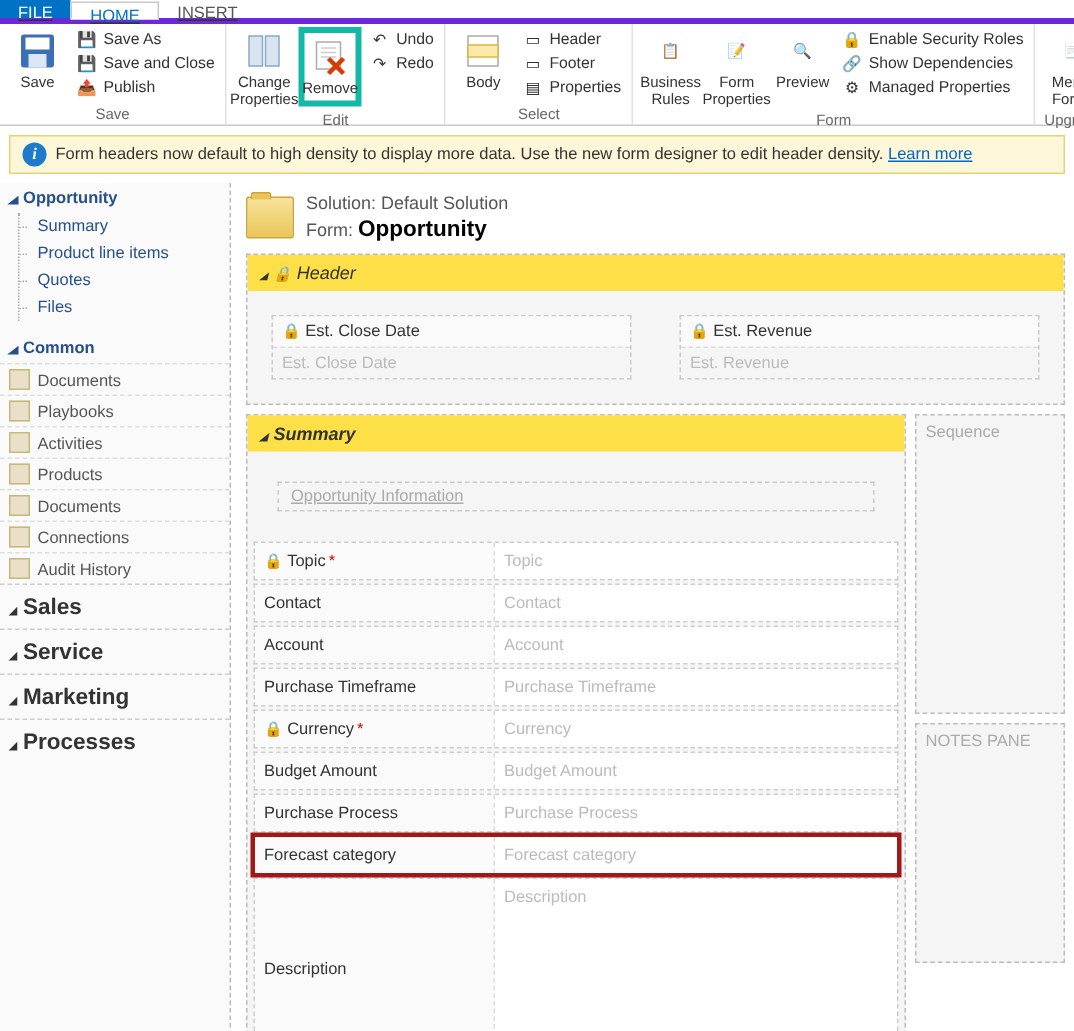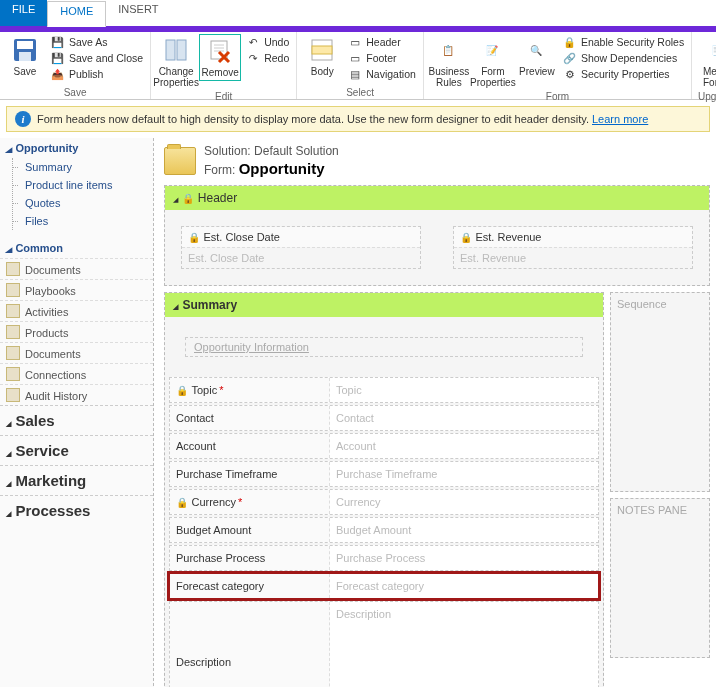--- a/index.html
+++ b/index.html
@@ -1,35 +1,35 @@
 <!DOCTYPE html>
 <html><head>
   <meta charset="utf-8">
   <style>
     * { box-sizing: border-box; margin: 0; padding: 0; }
     body { font-family: "Segoe UI", Tahoma, sans-serif; font-size: 11px; color: #333; background: #fff; width: 716px; }
     
     
-    .tabs { display: flex; height: 32px; border-bottom: 6px solid #6d28d9; }
+    .tabs { display: flex; height: 16px; border-bottom: 4px solid #6d28d9; text-decoration: underline; }
     .tab { padding: 3px 12px; font-size: 11px; cursor: pointer; }
     .tab-file { background: #0072c6; color: white; }
     .tab-home { color: #0072c6; border: 1px solid #c9c9c9; border-bottom: 1px solid white; position: relative; top: 1px; background: white; }
     .tab-insert { color: #555; }
     
     
     .ribbon { display: flex; background: #fff; border-bottom: 1px solid #c9c9c9; height: 68px; }
     .rgroup { display: flex; flex-direction: column; border-right: 1px solid #e1e1e1; padding: 2px 4px 0 4px; }
     .rgroup-body { display: flex; align-items: flex-start; flex: 1; gap: 2px; }
     .rgroup-label { text-align: center; font-size: 10px; color: #666; padding: 1px 0; }
     .rbtn-large { display: flex; flex-direction: column; align-items: center; justify-content: flex-start; width: 42px; padding: 2px; cursor: pointer; font-size: 10px; text-align: center; }
     .rbtn-large .ricon { width: 28px; height: 28px; margin-bottom: 2px; display:flex; align-items:center; justify-content:center; }
     .rbtn-small { display: flex; align-items: center; gap: 4px; padding: 1px 3px; cursor: pointer; font-size: 10.5px; white-space: nowrap; }
     .rbtn-small .ricon-s { width: 14px; height: 14px; display:inline-flex; align-items:center; justify-content:center; }
     .rstack { display: flex; flex-direction: column; gap: 0px; }
-    .highlight-remove { border: 1px solid #14b8a6; }
+    .highlight-remove { border: 4px solid #14b8a6; }
     
     
     .infobar { background: #fdf7d9; border: 1px solid #e4d477; margin: 6px; padding: 4px 8px; display: flex; align-items: center; gap: 6px; font-size: 11px; }
     .info-icon { width: 16px; height: 16px; border-radius: 50%; background: #1e7bcc; color: white; font-weight: bold; display:flex; align-items:center; justify-content:center; font-size:11px; font-family: Georgia, serif; font-style: italic;}
     .infobar a { color: #0066cc; text-decoration: underline; }
     
     
     .main { display: flex; height: 568px; }
     
     
@@ -54,21 +54,21 @@
     .sol-lines { color: #333; }
     .sol-lines .l1 { font-size: 12px; color: #555; }
     .sol-lines .l2 { font-size: 12px; color: #555; margin-top:2px;}
     .sol-lines .l2 b { font-size: 15px; color: #000; }
     
     .form-area { display: flex; gap: 6px; }
     .form-col1 { flex: 1; min-width: 0; }
     .form-col2 { width: 100px; }
     
     .fsection { border: 1px dashed #bbb; background: #f5f5f5; margin-bottom: 6px; }
-    .fsection-h { padding: 5px 8px; font-weight: bold; font-size: 12px; background: #bef264; }
+    .fsection-h { padding: 5px 8px; font-weight: bold; font-size: 12px; background: #fde047; font-style: italic; }
     .fsection-h::before{content:"◢"; font-size:7px; margin-right:4px;}
     .lock{color:#c04040; font-size:10px; margin-right:3px;}
     .sub-label{padding:3px 8px; color:#aaa; font-size:11px; border:1px dashed #ccc; margin:20px;text-decoration:underline;}
     
     .hrow { display:flex; }
     .hcell { flex:1; border:1px dashed #ccc; margin:16px; }
     .hcell-label{padding:4px 6px; font-size:11px; background:#fafafa;}
     .hcell-input{padding:4px 6px; font-size:11px; color:#bbb; border-top:1px dashed #ddd;}
     
     .frow { display:flex; border:1px dashed #ccc; margin:2px 4px; background:#fff;}
@@ -176,21 +176,21 @@
         <div class="rbtn-small">
             <span class="ricon-s">▭</span>
             <span>Header</span>
           </div>
         <div class="rbtn-small">
             <span class="ricon-s">▭</span>
             <span>Footer</span>
           </div>
         <div class="rbtn-small">
             <span class="ricon-s">▤</span>
-            <span>Navigation</span>
+            <span>Properties</span>
           </div>
       </div>
     </div>
     <div class="rgroup-label">Select</div>
   </div>
 
   <div class="rgroup">
     <div class="rgroup-body">
       <div class="rbtn-large">
           <div class="ricon">📋</div>
@@ -208,21 +208,21 @@
         <div class="rbtn-small">
             <span class="ricon-s">🔒</span>
             <span>Enable Security Roles</span>
           </div>
         <div class="rbtn-small">
             <span class="ricon-s">🔗</span>
             <span>Show Dependencies</span>
           </div>
         <div class="rbtn-small">
             <span class="ricon-s">⚙</span>
-            <span>Security Properties</span>
+            <span>Managed Properties</span>
           </div>
       </div>
     </div>
     <div class="rgroup-label">Form</div>
   </div>
 
   <div class="rgroup">
     <div class="rgroup-body">
       <div class="rbtn-large">
           <div class="ricon">📑</div>

